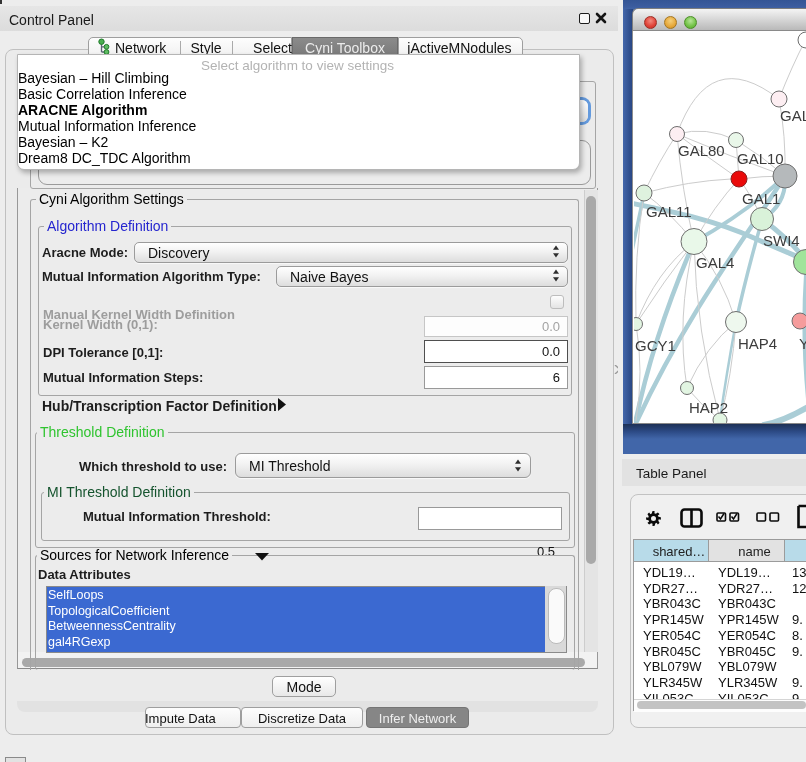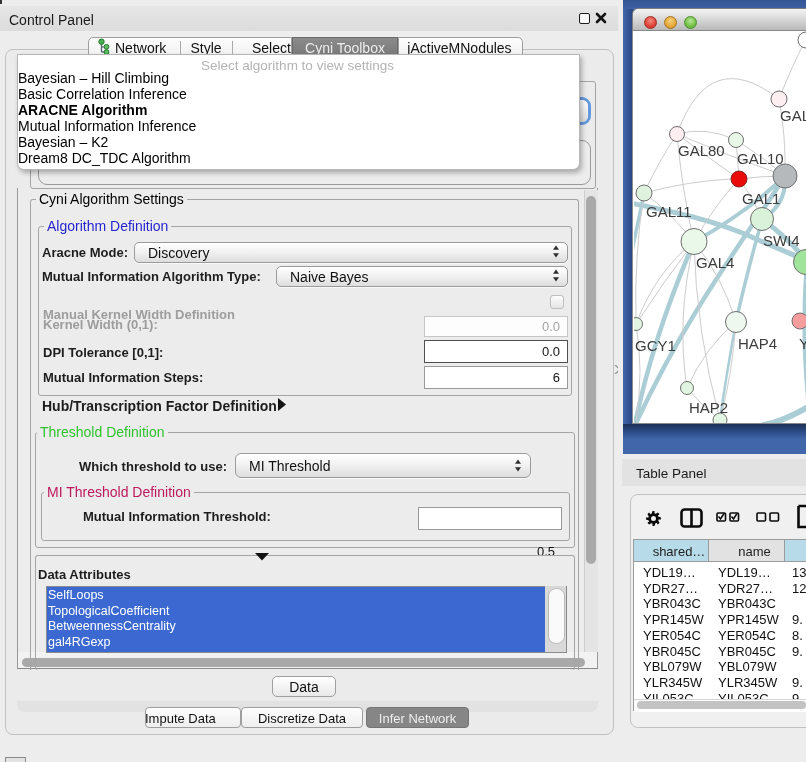--- a/index.html
+++ b/index.html
@@ -41,21 +41,21 @@
     <div class="abs" style="left:96px;top:37px;width:14px;height:17px;">
       <svg width="14" height="17" viewBox="0 0 14 17">
         <path d="M5.5 5 L5.5 15 M5.5 9.8 L9.5 9.8 M5.5 15 L9.5 15" stroke="#5c6575" stroke-width="1.3" fill="none"></path>
         <circle cx="5.5" cy="4.7" r="2.7" fill="#4aae50" stroke="#1f7a2a" stroke-width="1"></circle>
         <circle cx="10.5" cy="9.8" r="2.4" fill="#5fbd63" stroke="#1f7a2a" stroke-width="1"></circle>
         <circle cx="10.5" cy="15" r="2.4" fill="#5fbd63" stroke="#1f7a2a" stroke-width="1"></circle>
       </svg>
     </div>
     <div class="abs" style="left:115px;top:40px;font:14px 'Liberation Sans',sans-serif;color:#111;">Network</div>
     <div class="abs" style="left:180px;top:40px;width:52px;text-align:center;font:14px 'Liberation Sans',sans-serif;color:#111;text-decoration:underline;">Style</div>
-    <div class="abs" style="left:232px;top:40px;width:60px;text-align:left;font:14px 'Liberation Sans',sans-serif;color:#111;margin-left:20px;">Select</div>
+    <div class="abs" style="left:232px;top:40px;width:60px;text-align:right;font:14px 'Liberation Sans',sans-serif;color:#111;">Select</div>
     <div class="abs" style="left:292px;top:37px;width:106px;height:24px;background:linear-gradient(#8b8b8b,#757575);border:1px solid #6a6a6a;box-sizing:border-box;"></div>
     <div class="abs" style="left:292px;top:40px;width:106px;text-align:center;font:14px 'Liberation Sans',sans-serif;color:#ececec;">Cyni Toolbox</div>
     <div class="abs tab" style="left:398px;top:37px;width:125px;height:24px;border-radius:0 5px 0 0;"></div>
     <div class="abs" style="left:398px;top:40px;width:123px;text-align:center;font:14px 'Liberation Sans',sans-serif;color:#111;">jActiveMNodules</div>
   </div>
 
   <div class="abs" style="left:17px;top:188px;width:581px;height:481px;border-left:1px solid #989898;border-right:1px solid #989898;border-bottom:1px solid #8a8a8a;box-sizing:border-box;background:#ececec;"></div>
 
   <div class="abs" style="left:584px;top:190px;width:13px;height:462px;background:#e4e4e4;border-left:1px solid #cdcdcd;"></div>
   <div class="abs" style="left:585.5px;top:196px;width:10px;height:368px;background:#a9a9a9;border-radius:5px;"></div>
@@ -114,39 +114,40 @@
 
   <div class="abs lbl" style="left:79px;top:459px;">Which threshold to use:</div>
   <div class="abs combo" style="left:235px;top:453px;width:294px;height:23px;border-radius:6px;"></div>
   <div class="abs combotext" style="left:249px;top:458px;">MI Threshold</div>
   <svg class="abs" style="left:514px;top:459px;" width="8" height="13" viewBox="0 0 8 13">
     <path d="M4 0.5 L7 4.8 L1 4.8 Z" fill="#2e2e2e"></path>
       <path d="M4 12.5 L1 8.2 L7 8.2 Z" fill="#2e2e2e"></path>
     </svg>
 
   <div class="abs fs" style="left:41px;top:492px;width:527px;height:47px;"></div>
-  <div class="abs leg" style="left:44px;top:486px;color:#be185d;">MI Threshold Definition</div>
+  <div class="abs leg" style="left:44px;top:486px;color:#14532d;">MI Threshold Definition</div>
   <div class="abs lbl" style="left:49px;top:509px;padding-left:34px;">Mutual Information Threshold:</div>
   <div class="abs tfield" style="left:418px;top:507px;width:144px;height:23px;box-sizing:border-box;"></div>
   <div class="abs num" style="left:418px;top:511px;width:137px;margin-top:33px;">0.5</div>
 
   <div class="abs fs" style="left:35px;top:555px;width:538px;height:114px;border-bottom:none;"></div>
+  <div class="abs leg" style="left:37px;top:549px;">Sources for Network Inference</div>
   <svg class="abs" style="left:255px;top:552px;" width="14" height="9" viewBox="0 0 14 9">
       <path d="M0 1 L14 1 L7 8.5 Z" fill="#111"></path>
     </svg>
 
   <div class="abs lbl" style="left:38px;top:567px;">Data Attributes</div>
 
   <div class="abs" style="left:46px;top:586px;width:521px;height:67px;border:1px solid #8a8a8a;box-sizing:border-box;background:#3b69d1;"></div>
   <div class="abs" style="left:48px;top:588px;font:12.5px 'Liberation Sans',sans-serif;color:#fff;line-height:15.7px;">SelfLoops<br>TopologicalCoefficient<br>BetweennessCentrality<br>gal4RGexp</div>
   <div class="abs" style="left:545px;top:586px;width:21px;height:66px;background:#d9d9d9;"></div>
   <div class="abs" style="left:548px;top:588px;width:15px;height:54px;background:#fafafa;border:1px solid #bbb;border-radius:8px;"></div>
 
   <div class="abs" style="left:272px;top:676px;width:64px;height:21px;border:1px solid #9f9f9f;border-radius:5px;background:linear-gradient(#ffffff,#e8e8e8);box-sizing:border-box;"></div>
-  <div class="abs" style="left:272px;top:679px;width:64px;text-align:center;font:14px 'Liberation Sans',sans-serif;color:#111;">Data</div>
+  <div class="abs" style="left:272px;top:679px;width:64px;text-align:center;font:14px 'Liberation Sans',sans-serif;color:#111;">Mode</div>
 
   <div class="abs" style="left:17px;top:701px;width:581px;height:11px;background:#e2e2e2;border-radius:0 0 8px 8px;"></div>
   <div class="abs tab" style="left:145px;top:707px;width:96px;height:21px;border-radius:4px;"></div>
   <div class="abs" style="left:145px;top:711px;width:77px;font:13px 'Liberation Sans',sans-serif;color:#111;">Impute Data</div>
   <div class="abs tab" style="left:241px;top:707px;width:122px;height:21px;border-radius:4px;"></div>
   <div class="abs" style="left:241px;top:711px;width:122px;text-align:center;font:13px 'Liberation Sans',sans-serif;color:#111;">Discretize Data</div>
   <div class="abs" style="left:366px;top:707px;width:103px;height:21px;background:#868686;border:1px solid #757575;border-radius:4px;box-sizing:border-box;"></div>
   <div class="abs" style="left:366px;top:711px;width:103px;text-align:center;font:13px 'Liberation Sans',sans-serif;color:#eee;">Infer Network</div>
 
   <div class="abs" style="left:5px;top:757px;width:19px;height:14px;border:1.5px solid #8a8a8a;background:#e2e2e2;"></div>

